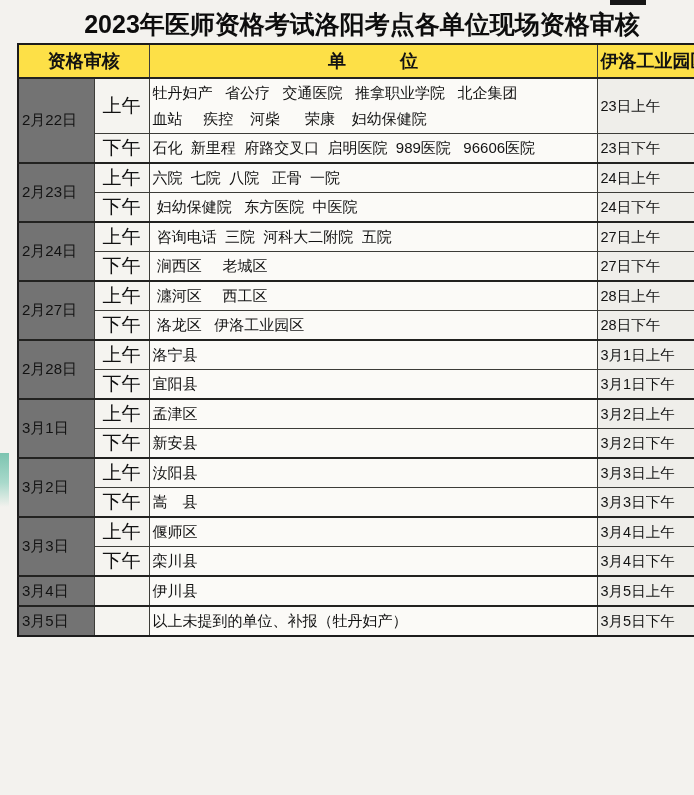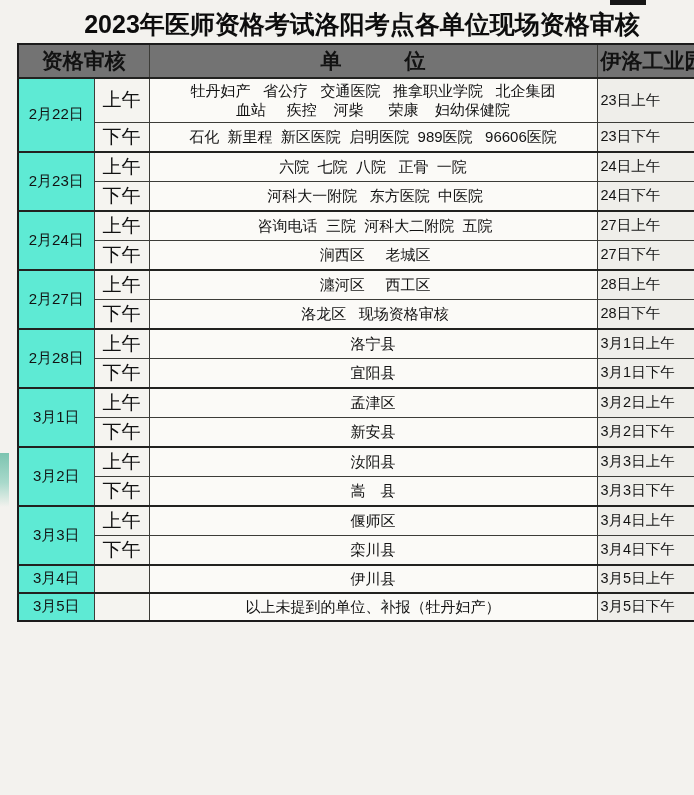--- a/index.html
+++ b/index.html
@@ -17,28 +17,28 @@
 
   
   .title { padding-top:5px; text-align:center; font-weight:bold;
     font-size:25px; line-height:38px; color:#0d0d0d; }
 
   
   table.sched { border-collapse:collapse; table-layout:fixed; width:692px; margin-left:2px;
     border-left:2px solid #1c1c1c; border-top:2px solid #1c1c1c; border-bottom:2px solid #1c1c1c; }
   table.sched td, table.sched th { border:1px solid #3c3c38; vertical-align:middle;
     overflow:hidden; padding:1px 3px; }
-  table.sched th { font-size:21px; font-weight:bold; background:#737373; height:30px; white-space:nowrap;margin-top:48px; }
+  table.sched th { font-size:18px; font-weight:bold; background:#fde047; height:30px; white-space:nowrap;margin-top:48px; }
   table.sched th.c4 { border-right:none; }
   tr.hdr th { border-bottom:2px solid #222220; }
   tr.g td { border-top:2px solid #222220; }
-  td.date { width:76px; text-align:center; font-size:15px; background:#5eead4; }
+  td.date { width:76px; text-align:left; font-size:15px; background:#737373; }
   td.slot { width:55px; text-align:center; font-size:19px; background:#f5f4f0; }
-  td.unit { width:448px; text-align:center; font-size:15px; background:#fbfaf7;
-    white-space:pre-wrap; line-height:19px; word-break:break-all; }
+  td.unit { width:448px; text-align:left; font-size:15px; background:#fbfaf7;
+    white-space:pre-wrap; line-height:26px; word-break:break-all; }
   td.coll { width:105px; font-size:14.5px; background:#efeeea; border-right:none; }
   tr.r    { height:28px; }
   tr.tall { height:44px; }
 
   
   .notes { margin-left:2px; border-left:1px solid #8a8a84; }
   .note { padding:3px 4px 4px 5px; font-weight:bold; font-size:15.5px; line-height:19.5px;
     color:#0e0e0e; background:#f3f2ee; word-break:break-all; }
   .note + .note { border-top:1px solid #a9a9a1; }
   .redact { display:inline-block; vertical-align:-2px; width:172px; height:15px;
@@ -73,33 +73,33 @@
 
       <tr class="g tall">
         <td class="date" rowspan="2">2月22日</td>
         <td class="slot">上午</td>
         <td class="unit">牡丹妇产   省公疗   交通医院   推拿职业学院   北企集团
 血站     疾控    河柴      荣康    妇幼保健院</td>
         <td class="coll">23日上午</td>
       </tr>
       <tr class="r">
         <td class="slot">下午</td>
-        <td class="unit">石化  新里程  新区医院  启明医院  989医院   96606医院</td>
+        <td class="unit">石化  新里程  府路交叉口  启明医院  989医院   96606医院</td>
         <td class="coll">23日下午</td>
       </tr>
 
       <tr class="g r">
         <td class="date" rowspan="2">2月23日</td>
         <td class="slot">上午</td>
         <td class="unit">六院  七院  八院   正骨  一院</td>
         <td class="coll">24日上午</td>
       </tr>
       <tr class="r">
         <td class="slot">下午</td>
-        <td class="unit"> 河科大一附院   东方医院  中医院</td>
+        <td class="unit"> 妇幼保健院   东方医院  中医院</td>
         <td class="coll">24日下午</td>
       </tr>
 
       <tr class="g r">
         <td class="date" rowspan="2">2月24日</td>
         <td class="slot">上午</td>
         <td class="unit"> 咨询电话  三院  河科大二附院  五院</td>
         <td class="coll">27日上午</td>
       </tr>
       <tr class="r">
@@ -109,21 +109,21 @@
       </tr>
 
       <tr class="g r">
         <td class="date" rowspan="2">2月27日</td>
         <td class="slot">上午</td>
         <td class="unit"> 瀍河区     西工区</td>
         <td class="coll">28日上午</td>
       </tr>
       <tr class="r">
         <td class="slot">下午</td>
-        <td class="unit"> 洛龙区   现场资格审核</td>
+        <td class="unit"> 洛龙区   伊洛工业园区</td>
         <td class="coll">28日下午</td>
       </tr>
 
       <tr class="g r">
         <td class="date" rowspan="2">2月28日</td>
         <td class="slot">上午</td>
         <td class="unit">洛宁县</td>
         <td class="coll">3月1日上午</td>
       </tr>
       <tr class="r">

